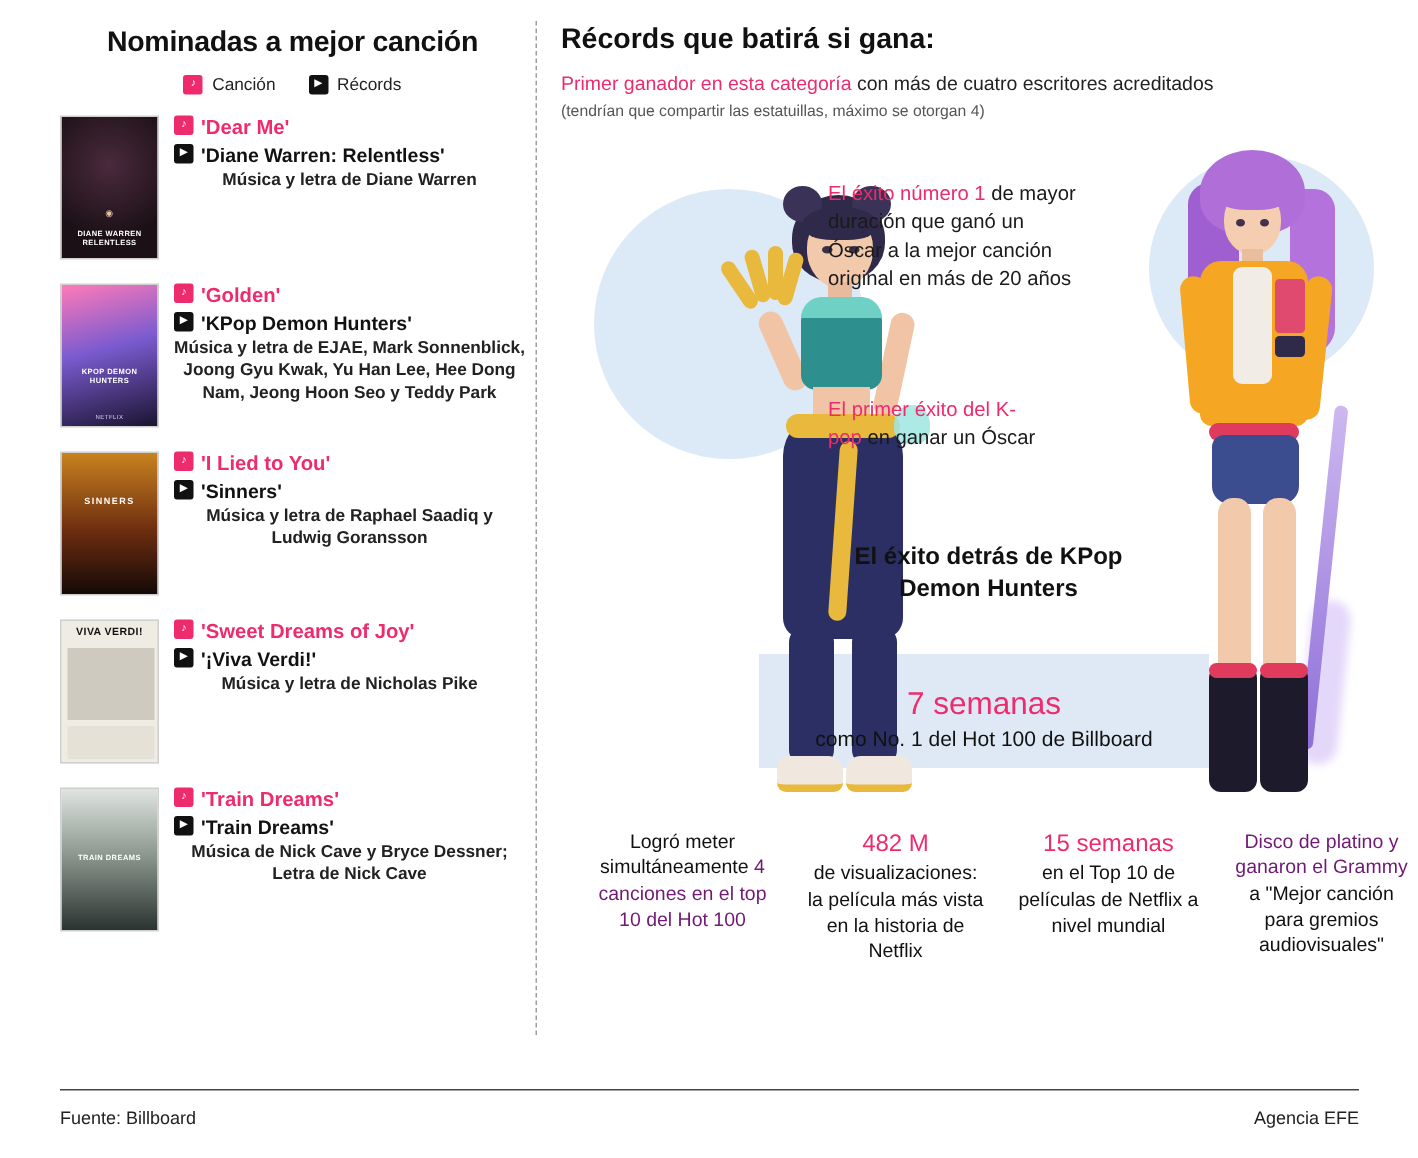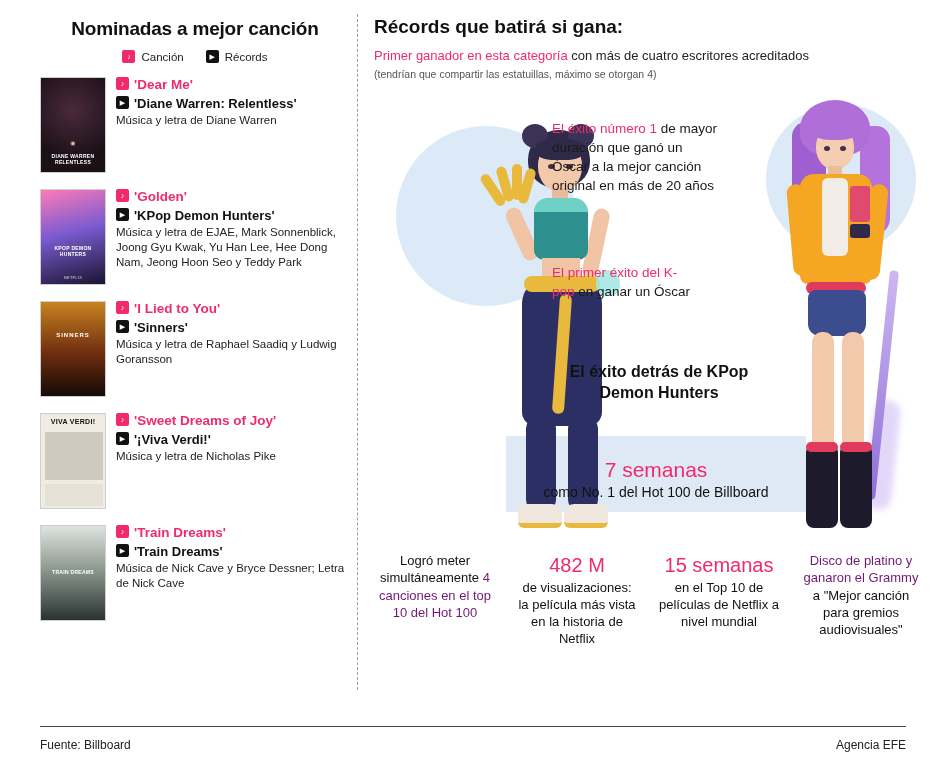--- a/index.html
+++ b/index.html
@@ -95,24 +95,25 @@
     font-size: 13.5px;
     font-weight: bold;
   }
   .movie-title {
     color: #111;
     font-size: 13px;
     font-weight: bold;
   }
   .credits {
     font-size: 11.5px;
-    font-weight: normal;
+    font-weight: bold;
     color: #222;
     line-height: 1.32;
     margin-top: 1px;
+    text-align: center;
   }
 
   
   .vdiv {
     position: absolute;
     left: 357px; top: 14px;
     width: 0; height: 676px;
     border-left: 1px dashed #9aa0a6;
   }
 
@@ -177,34 +178,34 @@
   .c4 {
     left: 152px; top: 359px; width: 260px;
     text-align: center;
   }
   .c4 .big { color: #ee2b6c; font-size: 21px; line-height: 1.25; }
   .c4 .sub { color: #111; font-size: 14px; line-height: 1.3; }
 
   
   .stats {
     position: absolute;
-    left: 374px; top: 552px;
+    left: 394px; top: 552px;
     width: 548px;
     display: flex;
     gap: 20px;
   }
   .stat {
     flex: 1 1 0;
     text-align: center;
     font-size: 13px;
     line-height: 1.33;
     color: #111;
   }
   .stat .pink { color: #701a75; }
-  .stat .lead-num { color: #ee2b6c; font-size: 20px; }
+  .stat .lead-num { color: #ee2b6c; font-size: 16px; }
   .stat .lead-num-dark { color: #111; font-size: 13px; }
 
   
   .footer-rule {
     position: absolute;
     left: 40px; top: 726px;
     width: 866px; height: 0;
     border-top: 1px solid #444;
   }
   .footer {

